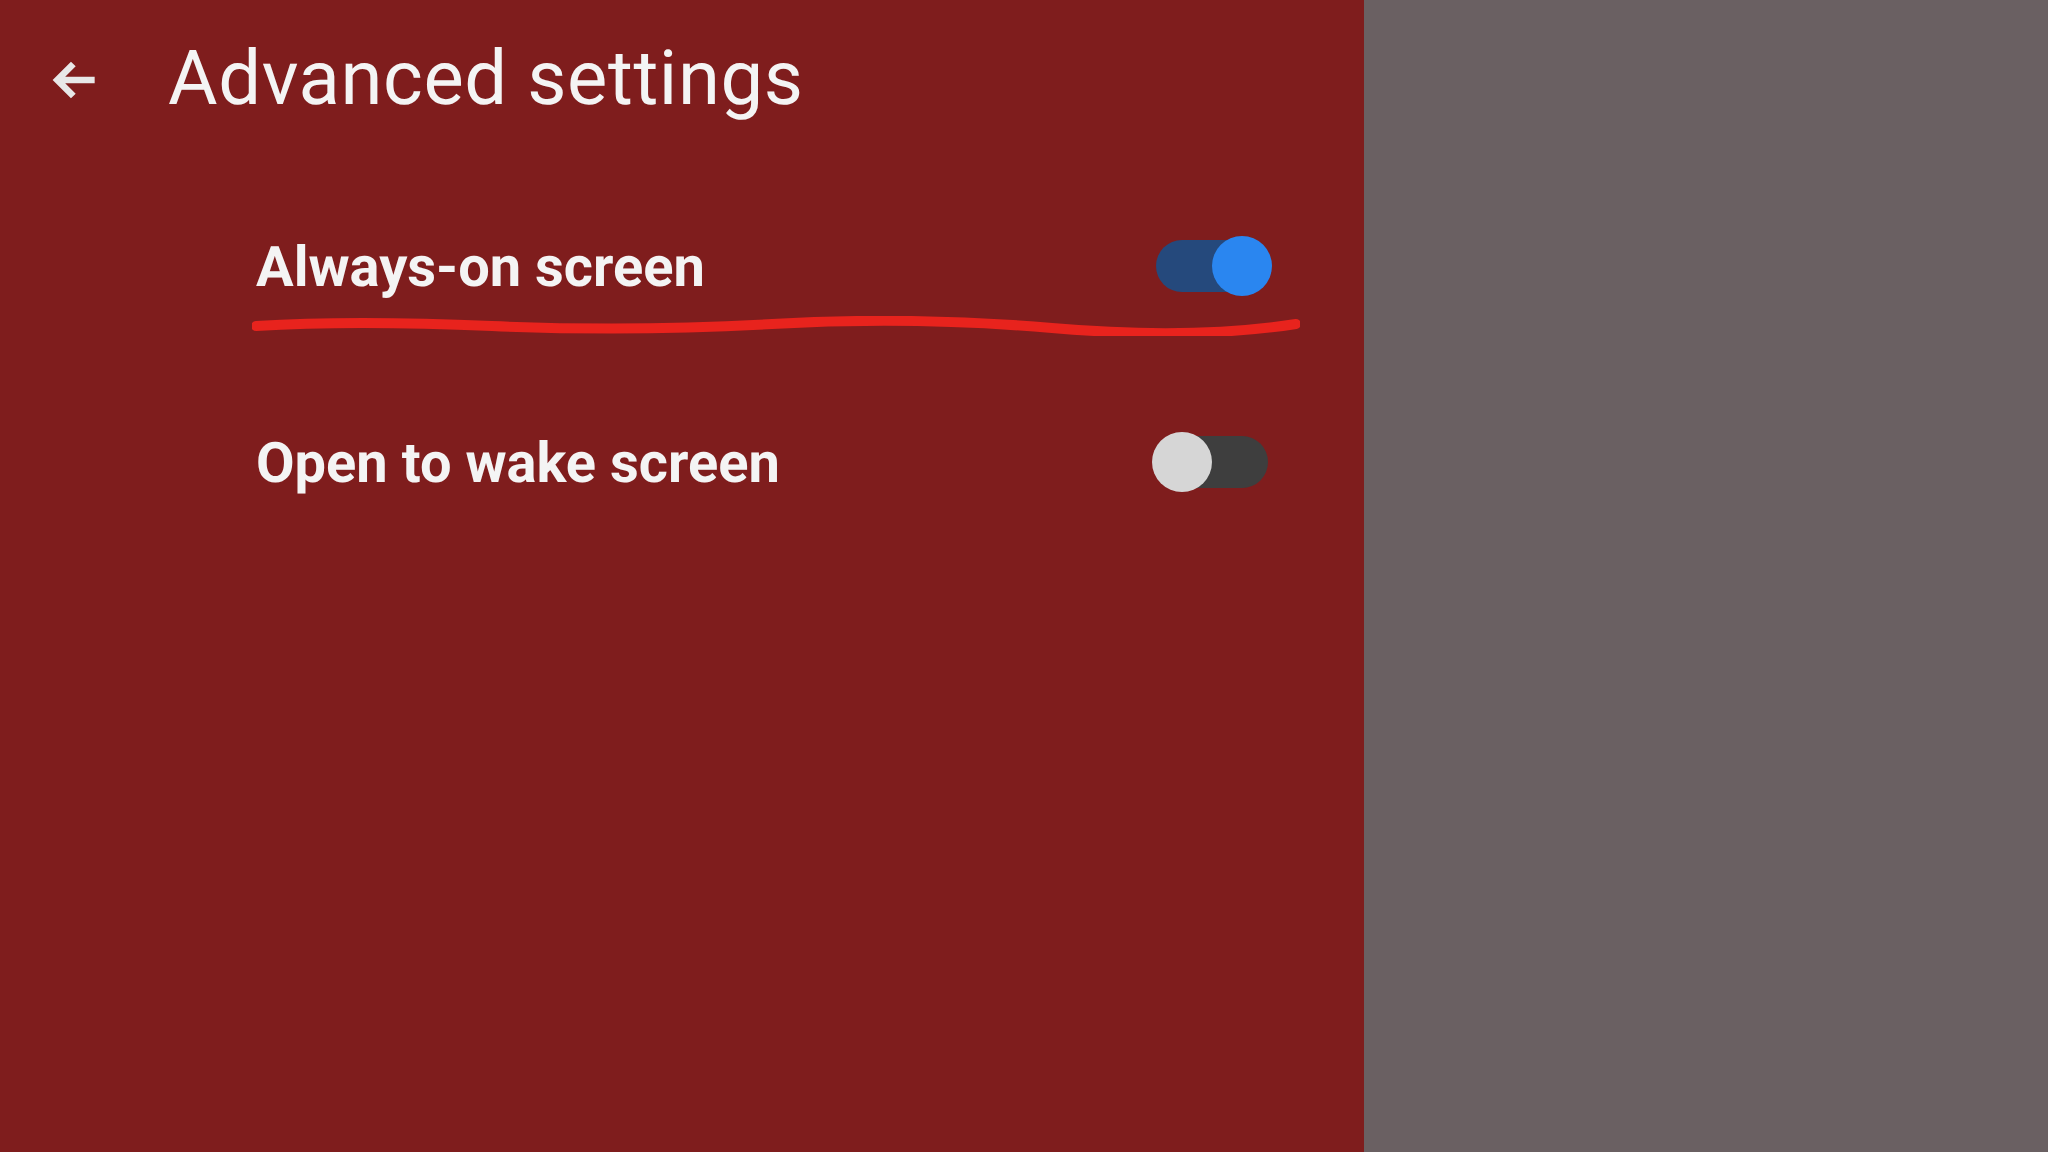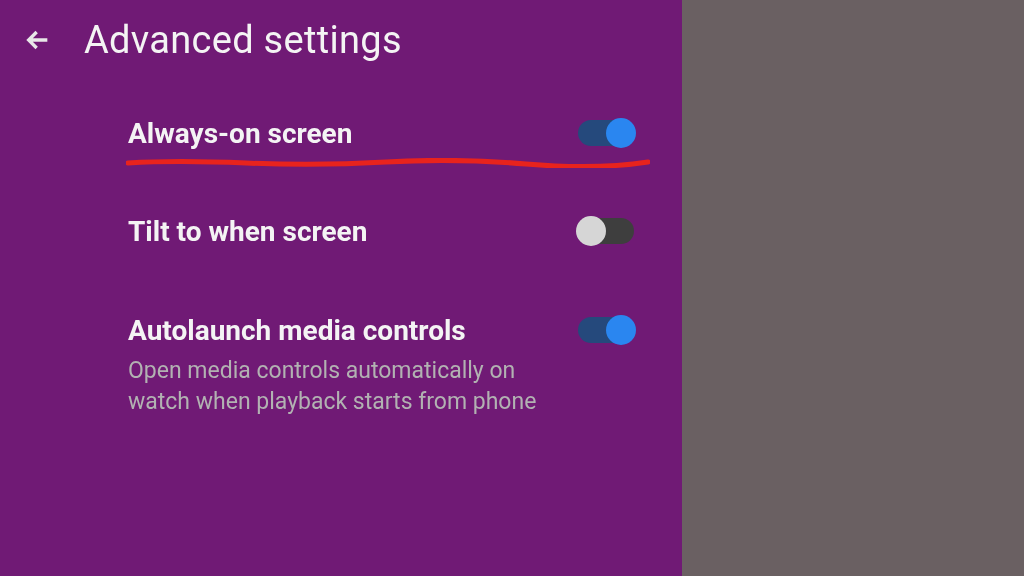--- a/index.html
+++ b/index.html
@@ -10,21 +10,21 @@
     body {
       width: 1024px;
       height: 576px;
       display: flex;
       font-family: -apple-system, BlinkMacSystemFont, 'Segoe UI', Roboto, sans-serif;
       background: #000;
     }
     .settings-panel {
       width: 682px;
       height: 576px;
-      background: #701a75;
+      background: #7f1d1d;
       display: flex;
       flex-direction: column;
     }
     .side-strip {
       width: 342px;
       height: 576px;
       background: #6a6062;
     }
     .header {
       display: flex;
@@ -138,33 +138,24 @@
       <svg class="annotation-underline" viewBox="0 0 524 10" preserveAspectRatio="none">
         <path d="M2 5 Q 50 2, 120 5 T 260 4 T 400 6 T 522 4" stroke="#e8231d" stroke-width="5" fill="none" stroke-linecap="round"></path>
       </svg>
       <div class="toggle on">
         <div class="toggle-knob"></div>
       </div>
     </div>
 
     <div class="setting-row">
       <div class="setting-text">
-        <div class="setting-title">Tilt to when screen</div>
+        <div class="setting-title">Open to wake screen</div>
       </div>
       <div class="toggle off">
         <div class="toggle-knob"></div>
       </div>
     </div>
 
-    <div class="setting-row">
-      <div class="setting-text">
-        <div class="setting-title">Autolaunch media controls</div>
-        <div class="setting-desc">Open media controls automatically on watch when playback starts from phone</div>
-      </div>
-      <div class="toggle on">
-        <div class="toggle-knob"></div>
-      </div>
-    </div>
 
   </div>
 </div>
 
 <div class="side-strip"></div>
 
 </body></html>

